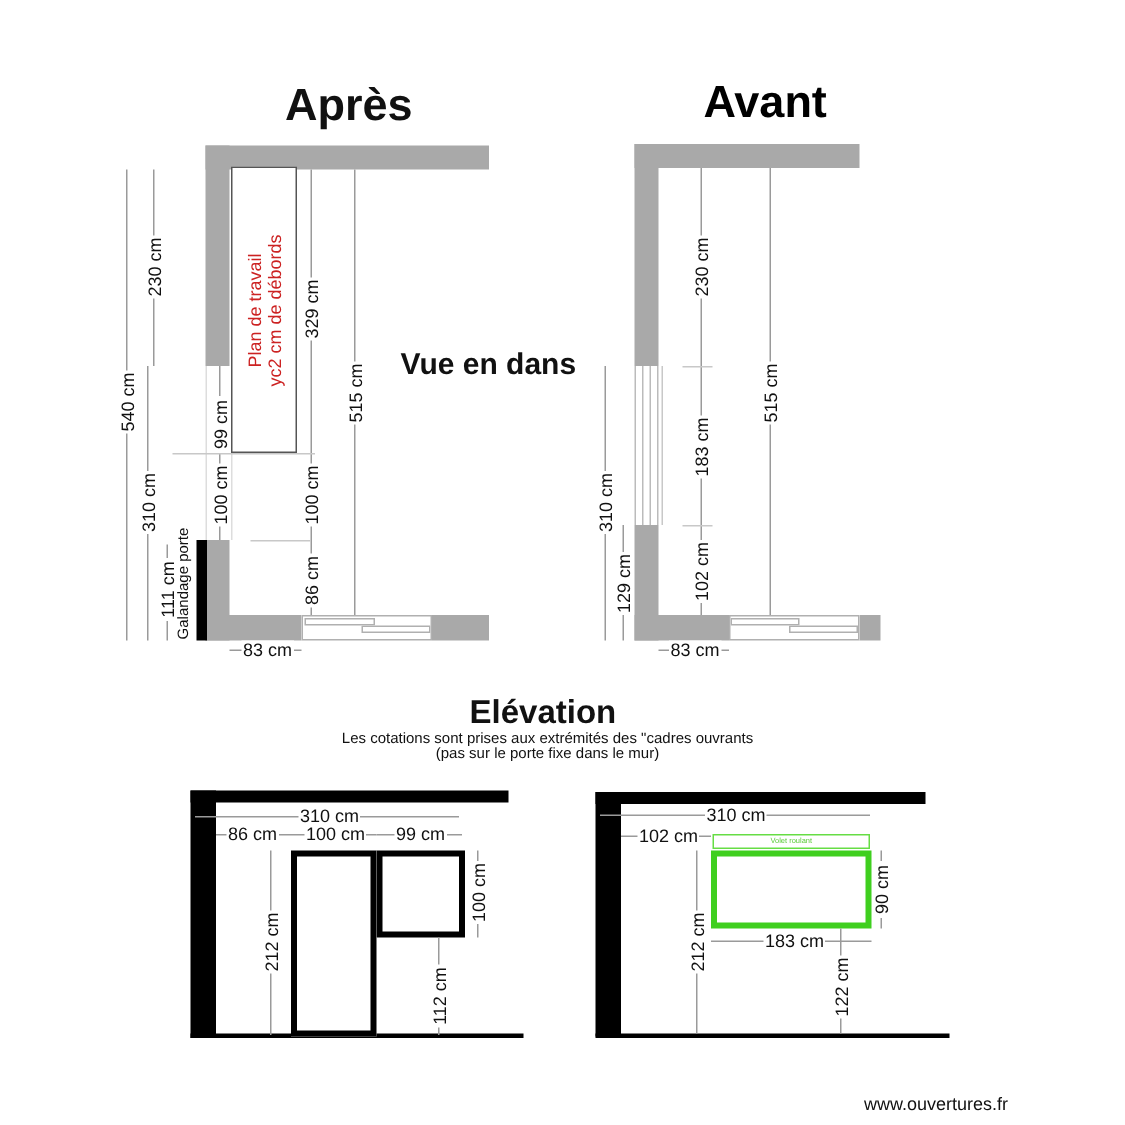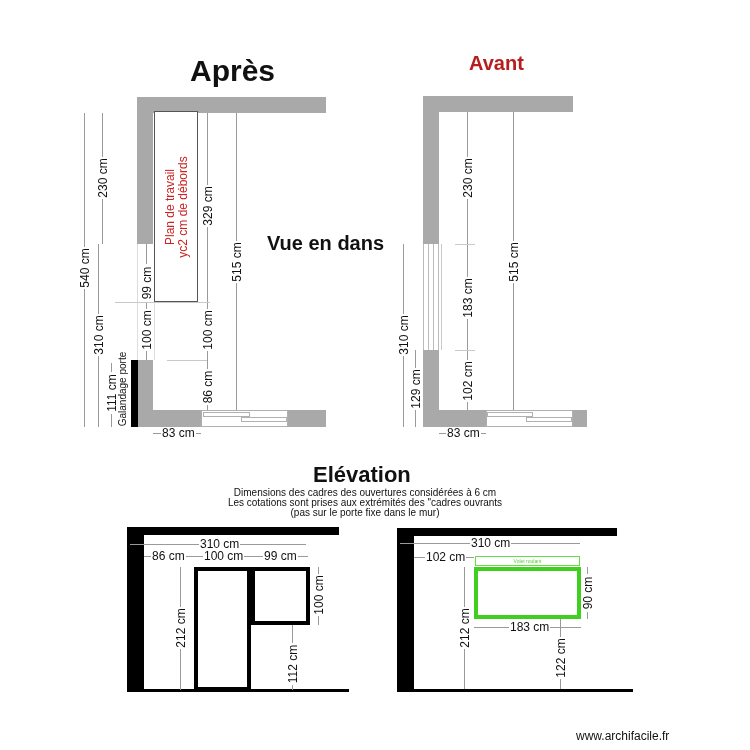--- a/index.html
+++ b/index.html
@@ -15,21 +15,21 @@
   .vlbl { position:absolute; font-size:12px; color:#111; background:#fff; white-space:nowrap; line-height:12px; transform:rotate(-90deg); transform-origin:center center; padding:0 1px; }
   .blk { position:absolute; background:#000; }
   .frame-black { position:absolute; border:4px solid #000; box-sizing:border-box; background:#fff; }
   .frame-green { position:absolute; border:4px solid #3fcf1f; box-sizing:border-box; background:#fff; }
   .slide { position:absolute; border:1px solid #b0b0b0; background:#fff; box-sizing:border-box; }
 </style>
 </head>
 <body>
 
 <div class="abs title" style="left:190px; top:54px; font-size:30px;">Après</div>
-<div class="abs title" style="left:469px; top:52px; font-size:20px; color:#b91c1c;">Avant</div>
+<div class="abs title" style="left:469px; top:52px; font-size:30px; color:#000000;">Avant</div>
 <div class="abs title" style="left:267px; top:232px; font-size:20px;">Vue en dans</div>
 <div class="abs title" style="left:313px; top:462px; font-size:22px;">Elévation</div>
 
 <div>
 
   <div class="wall" style="left:137px; top:97px; width:189px; height:16px;"></div>
   <div class="wall" style="left:137px; top:97px; width:16px; height:147px;"></div>
   <div class="wall" style="left:137px; top:360px; width:16px; height:67px;"></div>
   <div class="wall" style="left:137px; top:410px; width:64px; height:17px;"></div>
   <div class="wall" style="left:288px; top:410px; width:38px; height:17px;"></div>
@@ -120,21 +120,20 @@
   <div class="vlbl" style="left:395px; top:383px; width:40px; text-align:center;">129 cm</div>
 
   <div class="tick-h" style="left:455px; top:350px; width:20px;"></div>
   <div class="tick-h" style="left:455px; top:244px; width:20px;"></div>
 
   <div class="dim-h" style="left:439px; top:433px; width:47px;"></div>
   <div class="lbl" style="left:446px; top:427px;">83 cm</div>
 </div>
 
 <div class="abs" style="left:170px; top:488px; width:390px; text-align:center; font-size:10px; line-height:10px;">
-  <div>Dimensions des cadres des ouvertures considérées à 6 cm</div>
   <div>Les cotations sont prises aux extrémités des "cadres ouvrants</div>
   <div>(pas sur le porte fixe dans le mur)</div>
 </div>
 
 <div>
   <div class="blk" style="left:127px; top:527px; width:212px; height:8px;"></div>
   <div class="blk" style="left:127px; top:527px; width:17px; height:165px;"></div>
   <div class="blk" style="left:127px; top:689px; width:222px; height:3px;"></div>
 
   <div class="frame-black" style="left:194px; top:567px; width:57px; height:124px;"></div>
@@ -184,13 +183,13 @@
   <div class="dim-v" style="left:587px; top:567px; height:52px;"></div>
   <div class="vlbl" style="left:569px; top:587px; width:36px; text-align:center;">90 cm</div>
 
   <div class="dim-h" style="left:474px; top:627px; width:107px;"></div>
   <div class="lbl" style="left:509px; top:621px;">183 cm</div>
 
   <div class="dim-v" style="left:560px; top:619px; height:70px;"></div>
   <div class="vlbl" style="left:540px; top:652px; width:40px; text-align:center;">122 cm</div>
 </div>
 
-<div class="abs" style="left:576px; top:729px; font-size:12px; color:#111;">www.archifacile.fr</div>
+<div class="abs" style="left:576px; top:729px; font-size:12px; color:#111;">www.ouvertures.fr</div>
 
 </body></html>

